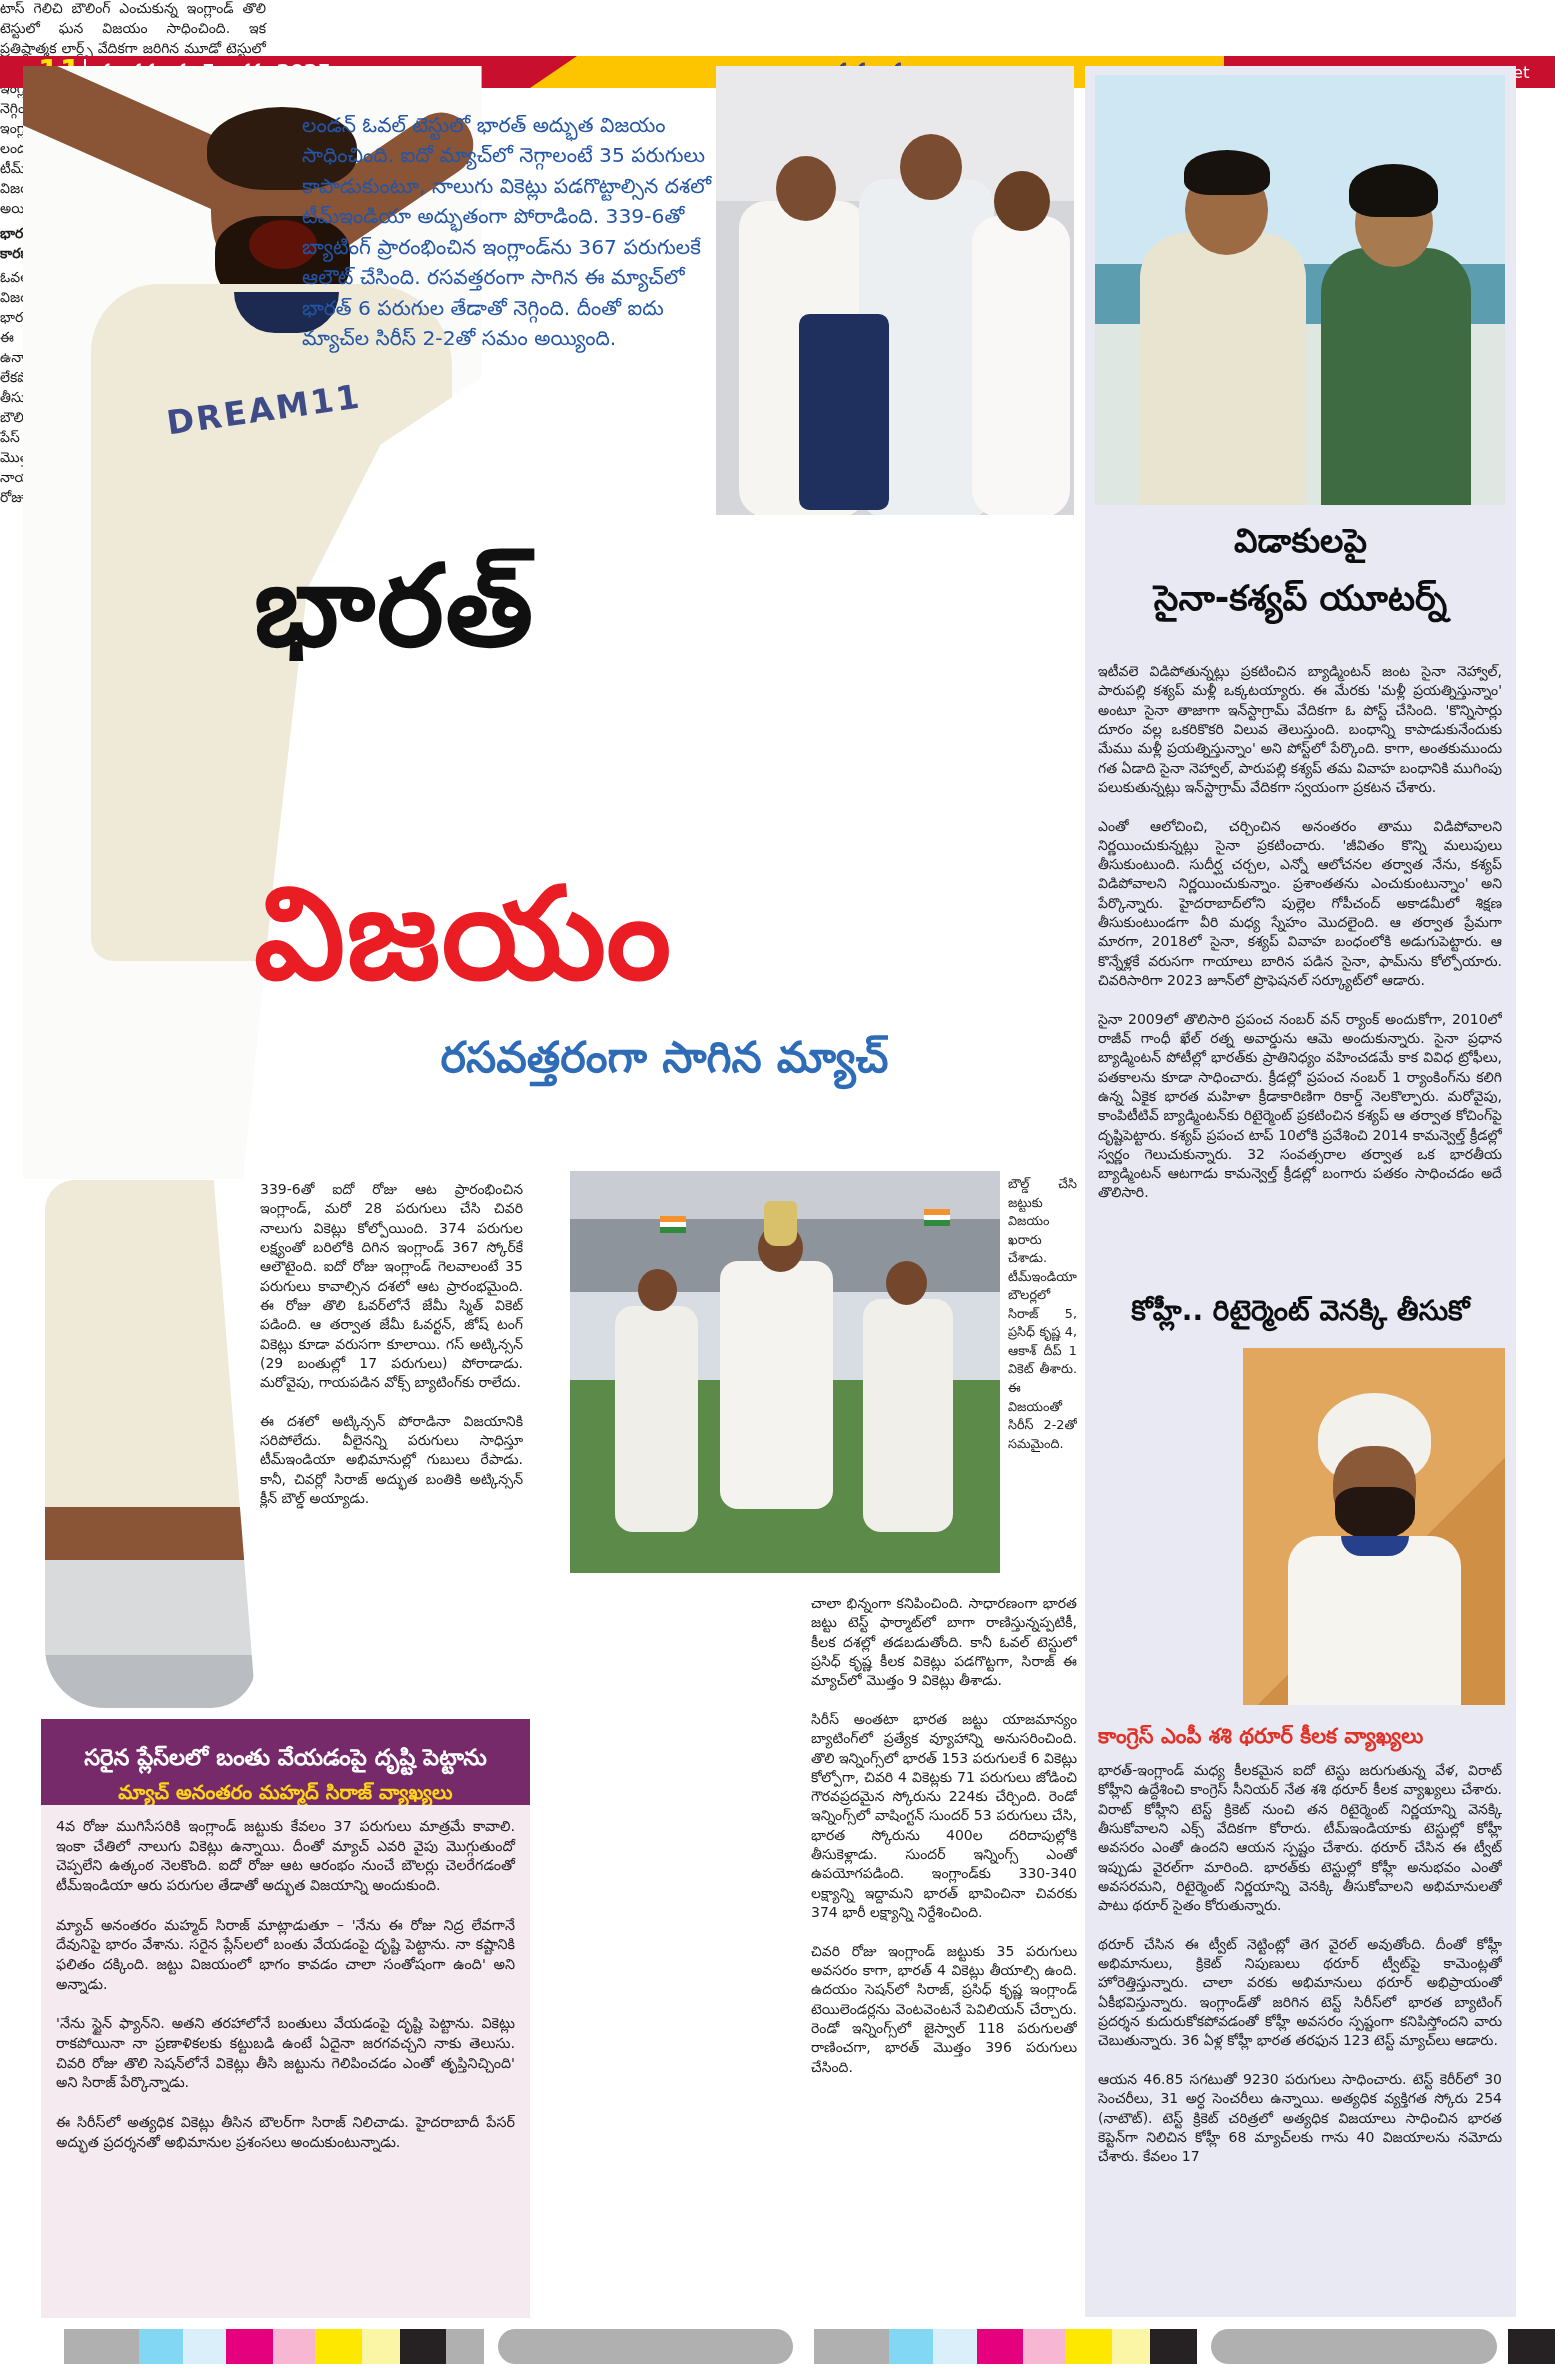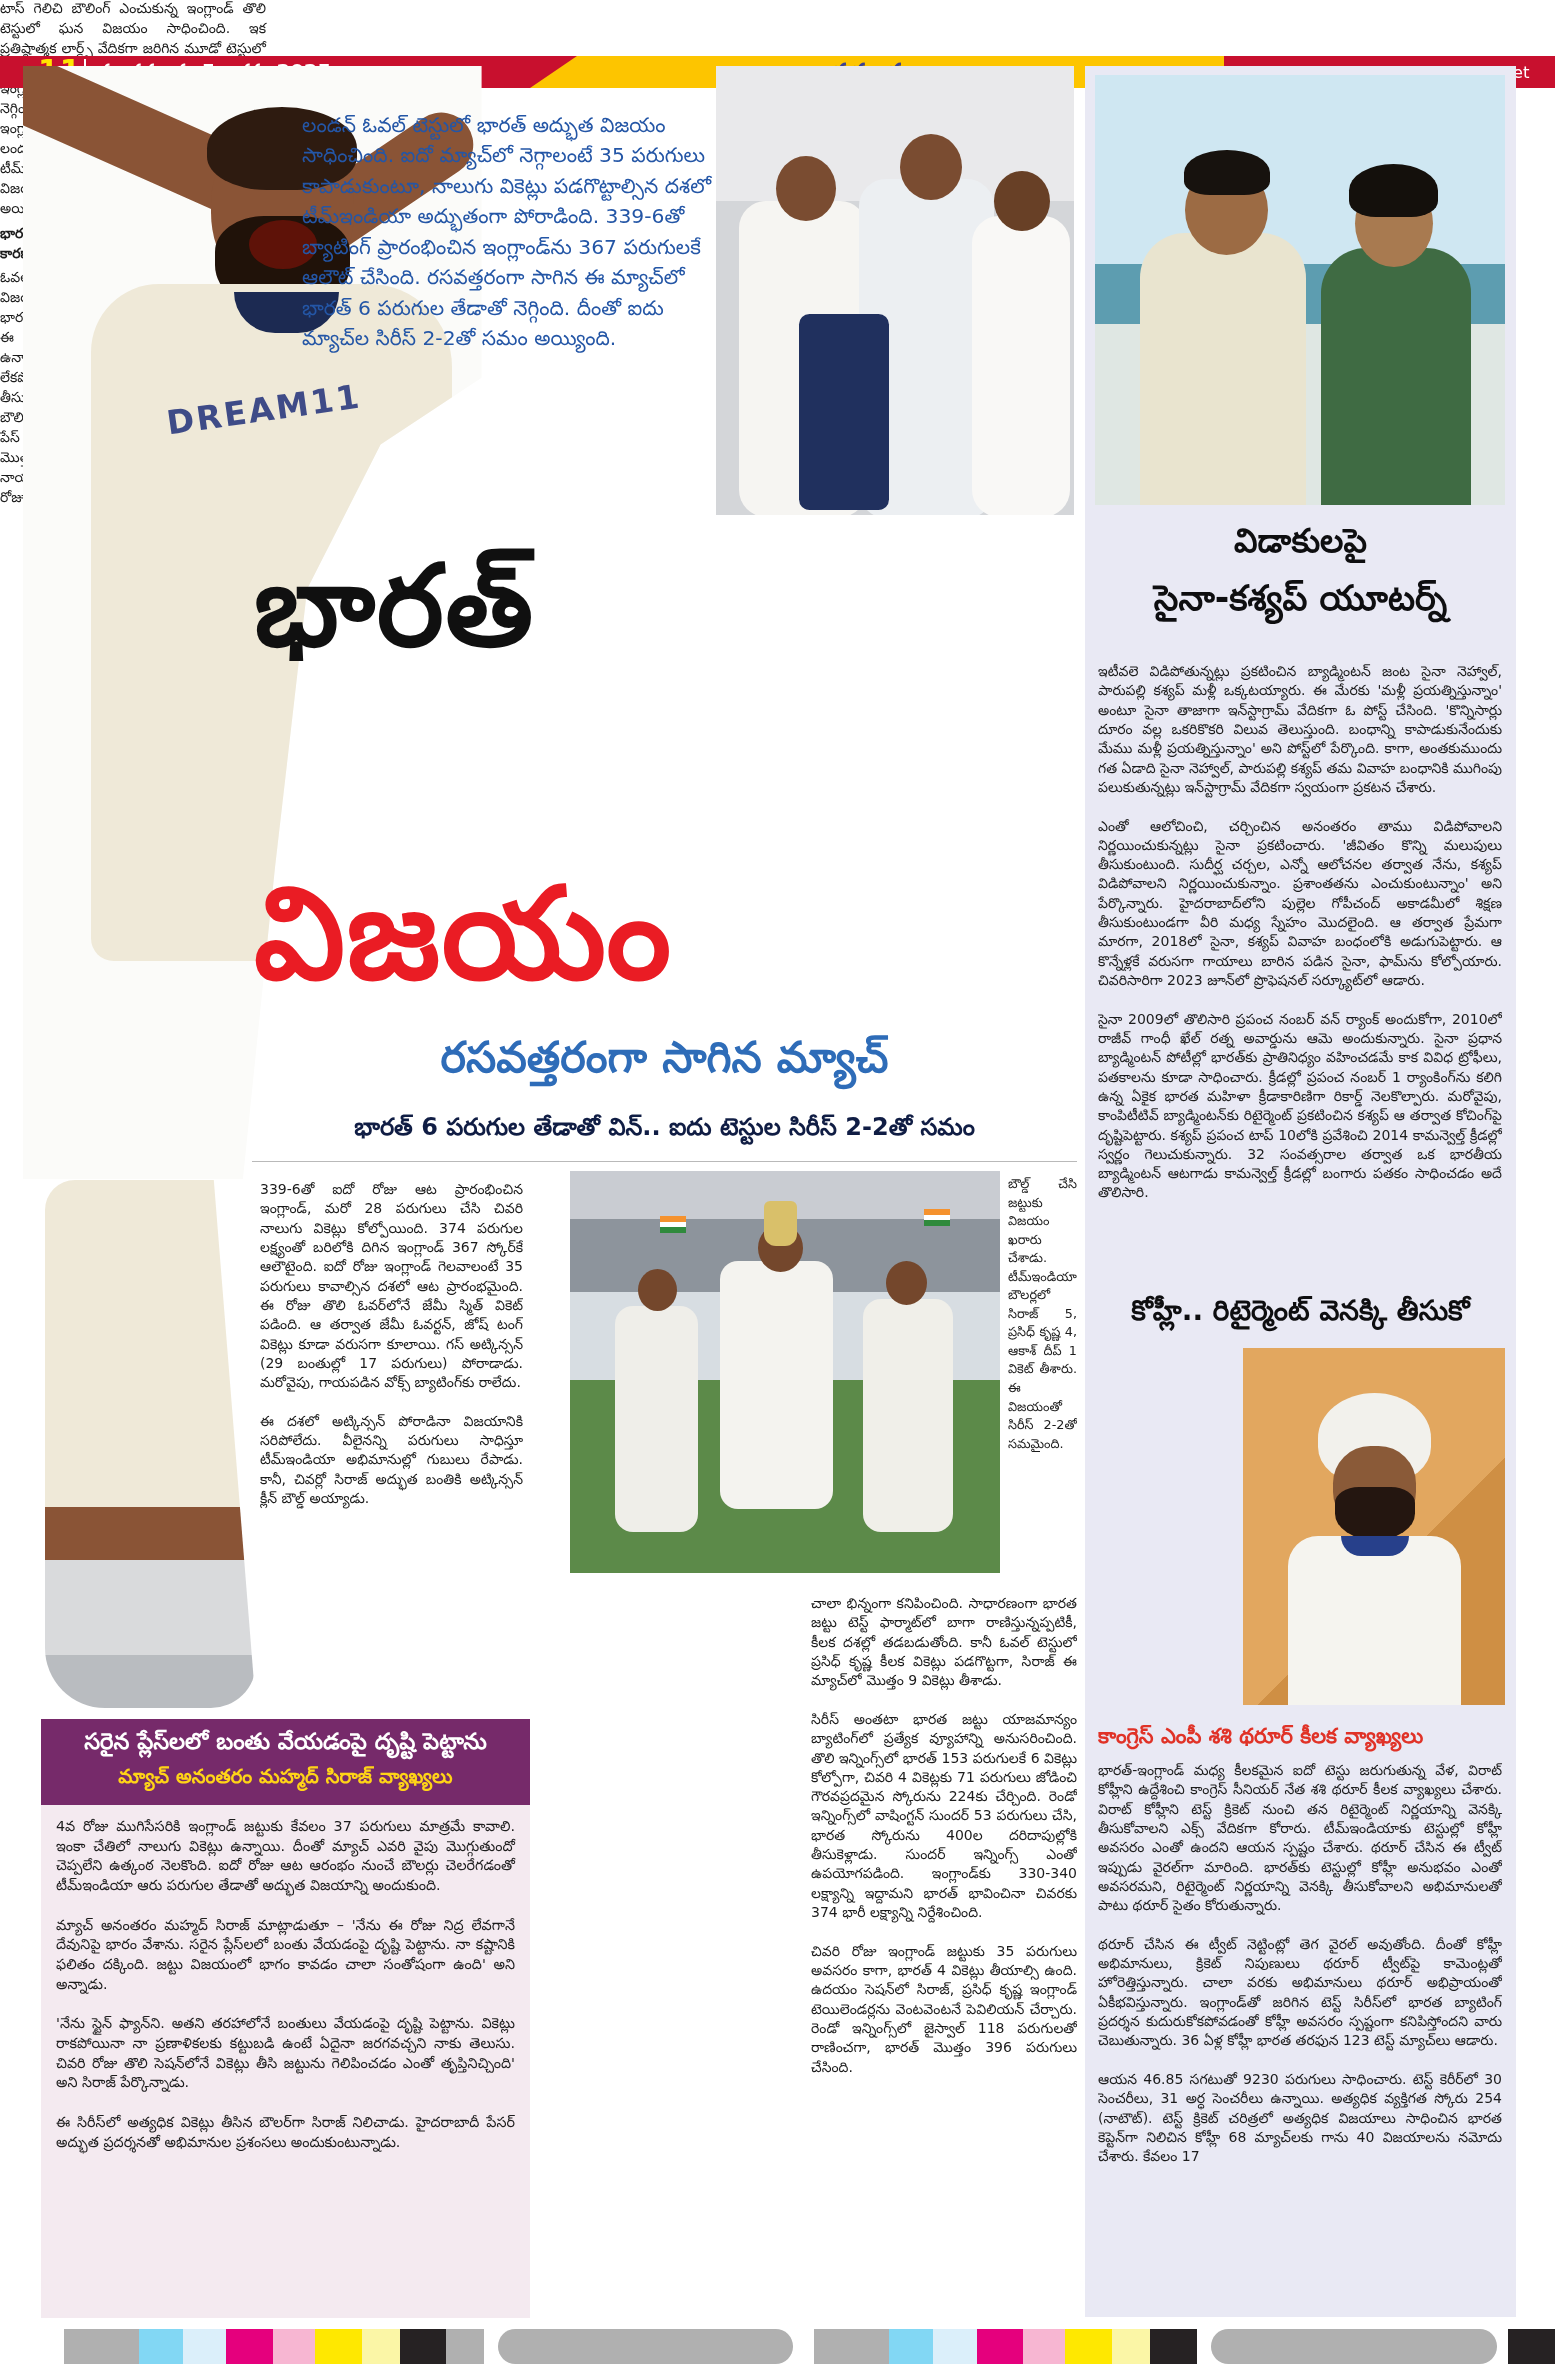--- a/index.html
+++ b/index.html
@@ -70,21 +70,21 @@
       font-size:24px;font-weight:700;padding-bottom:13.5px;border-bottom:1.5px solid #b9b9b9;}
   .bodytext{position:absolute;color:#1c1c1c;text-align:justify;white-space:pre-line;overflow:hidden;line-height:1.38;}
   #col-a{left:260px;top:1180px;width:263px;height:527px;font-size:14px;}
   #col-n{left:1008px;top:1175px;width:69px;height:397px;font-size:12.8px;line-height:1.45;}
   #col-b{left:527px;top:1581px;width:266px;height:736px;font-size:14px;}
   #col-c{left:811px;top:1581px;width:266px;height:736px;font-size:14px;margin-top:13px;}
   #col-b .seg{position:static;display:block;color:#1c1c1c;text-align:justify;white-space:pre-line;}
   #reasons{color:#d01f26;font-weight:700;margin:4.5px 0;}
   
   #siraj-banner{position:absolute;left:41px;top:1719px;width:489px;height:86px;background:#762a6a;text-align:center;}
-  #siraj-banner-title{margin-top:9px;color:#ffffff;font-size:22.6px;font-weight:800;}
+  #siraj-banner-title{margin-top:25px;color:#ffffff;font-size:22.6px;font-weight:800;}
   #siraj-banner-sub{margin-top:4.5px;color:#ffd417;font-size:19.6px;font-weight:700;}
   #siraj-body{left:41px;top:1805px;width:459px;height:489px;background:#f4eaf0;font-size:14.3px;
       padding:12px 15px;}
   
   #sidebar{position:absolute;left:1085px;top:66px;width:431px;height:2251px;background:#e9e9f4;}
   #saina-h1{position:absolute;left:1091px;top:521px;width:419px;text-align:center;color:#0e0e10;
       font-size:33px;font-weight:800;}
   #saina-h2{position:absolute;left:1091px;top:578px;width:419px;text-align:center;color:#0e0e10;
       font-size:35px;font-weight:800;}
   #saina-body{left:1098px;top:662px;width:404px;height:602px;font-size:14px;}
@@ -135,21 +135,20 @@
     <div class="g-body" style="left:256px;top:150px;width:98px;height:301px;background:#f9f8f6;"></div>
     <div class="g-head" style="left:278px;top:105px;width:56px;height:60px;background:#684026;"></div>
     <div class="g-body" style="left:83px;top:248px;width:90px;height:196px;background:#20305e;border-radius:10.5px;"></div>
   </div>
 
   <div id="lead-intro">లండన్ ఓవల్ టెస్టులో భారత్ అద్భుత విజయం సాధించింది. ఐదో మ్యాచ్‌లో నెగ్గాలంటే 35 పరుగులు కాపాడుకుంటూ, నాలుగు వికెట్లు పడగొట్టాల్సిన దశలో టీమ్‌ఇండియా అద్భుతంగా పోరాడింది. 339-6తో బ్యాటింగ్ ప్రారంభించిన ఇంగ్లాండ్‌ను 367 పరుగులకే ఆలౌట్ చేసింది. రసవత్తరంగా సాగిన ఈ మ్యాచ్‌లో భారత్ 6 పరుగుల తేడాతో నెగ్గింది. దీంతో ఐదు మ్యాచ్‌ల సిరీస్ 2-2తో సమం అయ్యింది.</div>
 
   <div class="hl" id="hl1">భారత్</div>
   <div class="hl" id="hl3">విజయం</div>
   <div id="subhead">రసవత్తరంగా సాగిన మ్యాచ్</div>
-  <div id="deck">భారత్ 6 పరుగుల తేడాతో విన్.. ఐదు టెస్టుల సిరీస్ 2-2తో సమం</div>
 
   <div class="bodytext" id="col-a">339-6తో ఐదో రోజు ఆట ప్రారంభించిన ఇంగ్లాండ్, మరో 28 పరుగులు చేసి చివరి నాలుగు వికెట్లు కోల్పోయింది. 374 పరుగుల లక్ష్యంతో బరిలోకి దిగిన ఇంగ్లాండ్ 367 స్కోర్‌కే ఆలౌటైంది. ఐదో రోజు ఇంగ్లాండ్ గెలవాలంటే 35 పరుగులు కావాల్సిన దశలో ఆట ప్రారంభమైంది. ఈ రోజు తొలి ఓవర్‌లోనే జేమీ స్మిత్ వికెట్ పడింది. ఆ తర్వాత జేమీ ఓవర్టన్, జోష్ టంగ్ వికెట్లు కూడా వరుసగా కూలాయి. గస్ అట్కిన్సన్ (29 బంతుల్లో 17 పరుగులు) పోరాడాడు. మరోవైపు, గాయపడిన వోక్స్ బ్యాటింగ్‌కు రాలేదు.
 
 ఈ దశలో అట్కిన్సన్ పోరాడినా విజయానికి సరిపోలేదు. వీలైనన్ని పరుగులు సాధిస్తూ టీమ్‌ఇండియా అభిమానుల్లో గుబులు రేపాడు. కానీ, చివర్లో సిరాజ్ అద్భుత బంతికి అట్కిన్సన్ క్లీన్ బౌల్డ్ అయ్యాడు.</div>
 
   <div class="photo" id="photo-team">
     <div class="t-body" style="left:150px;top:90px;width:113px;height:248px;"></div>
     <div class="t-head" style="left:188px;top:53px;width:45px;height:48px;"></div>
     <div class="t-body" style="left:45px;top:135px;width:83px;height:226px;background:#efeee9;"></div>
     <div class="t-head" style="left:68px;top:98px;width:39px;height:42px;"></div>

